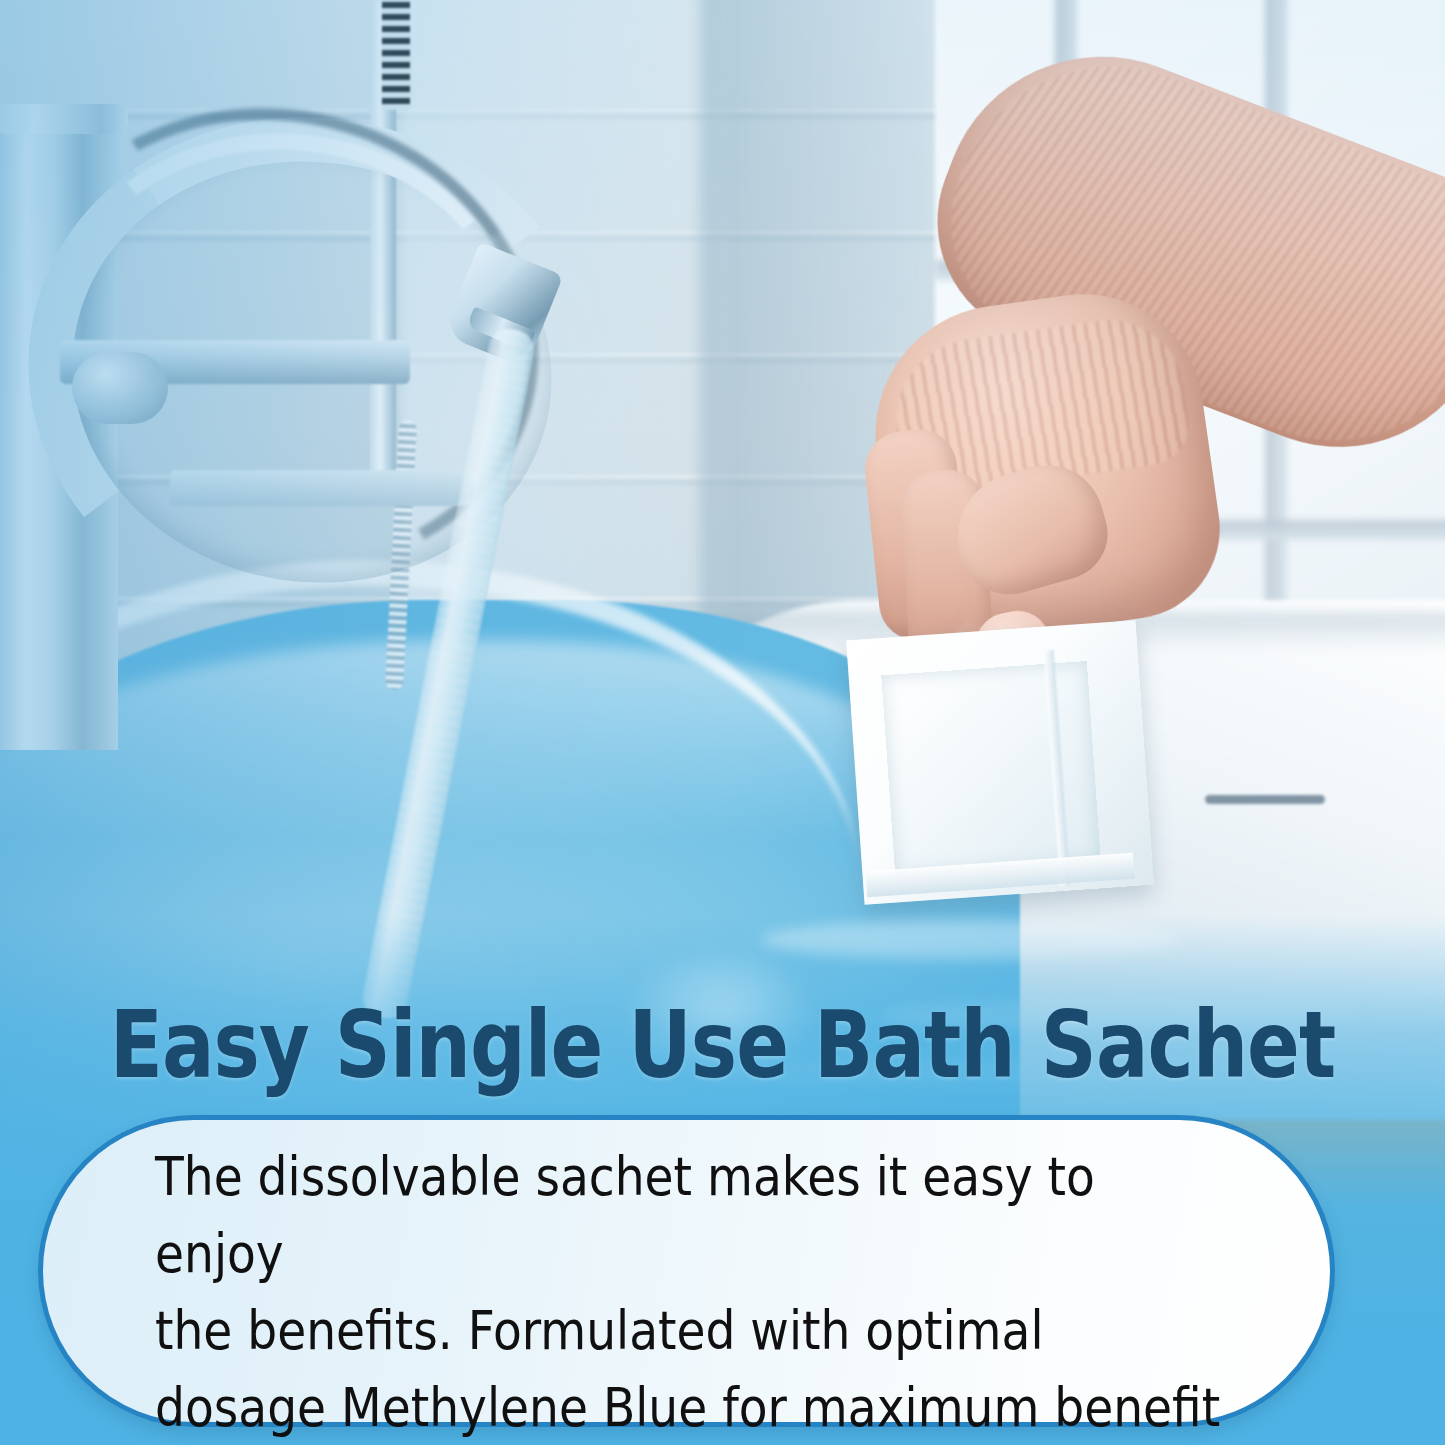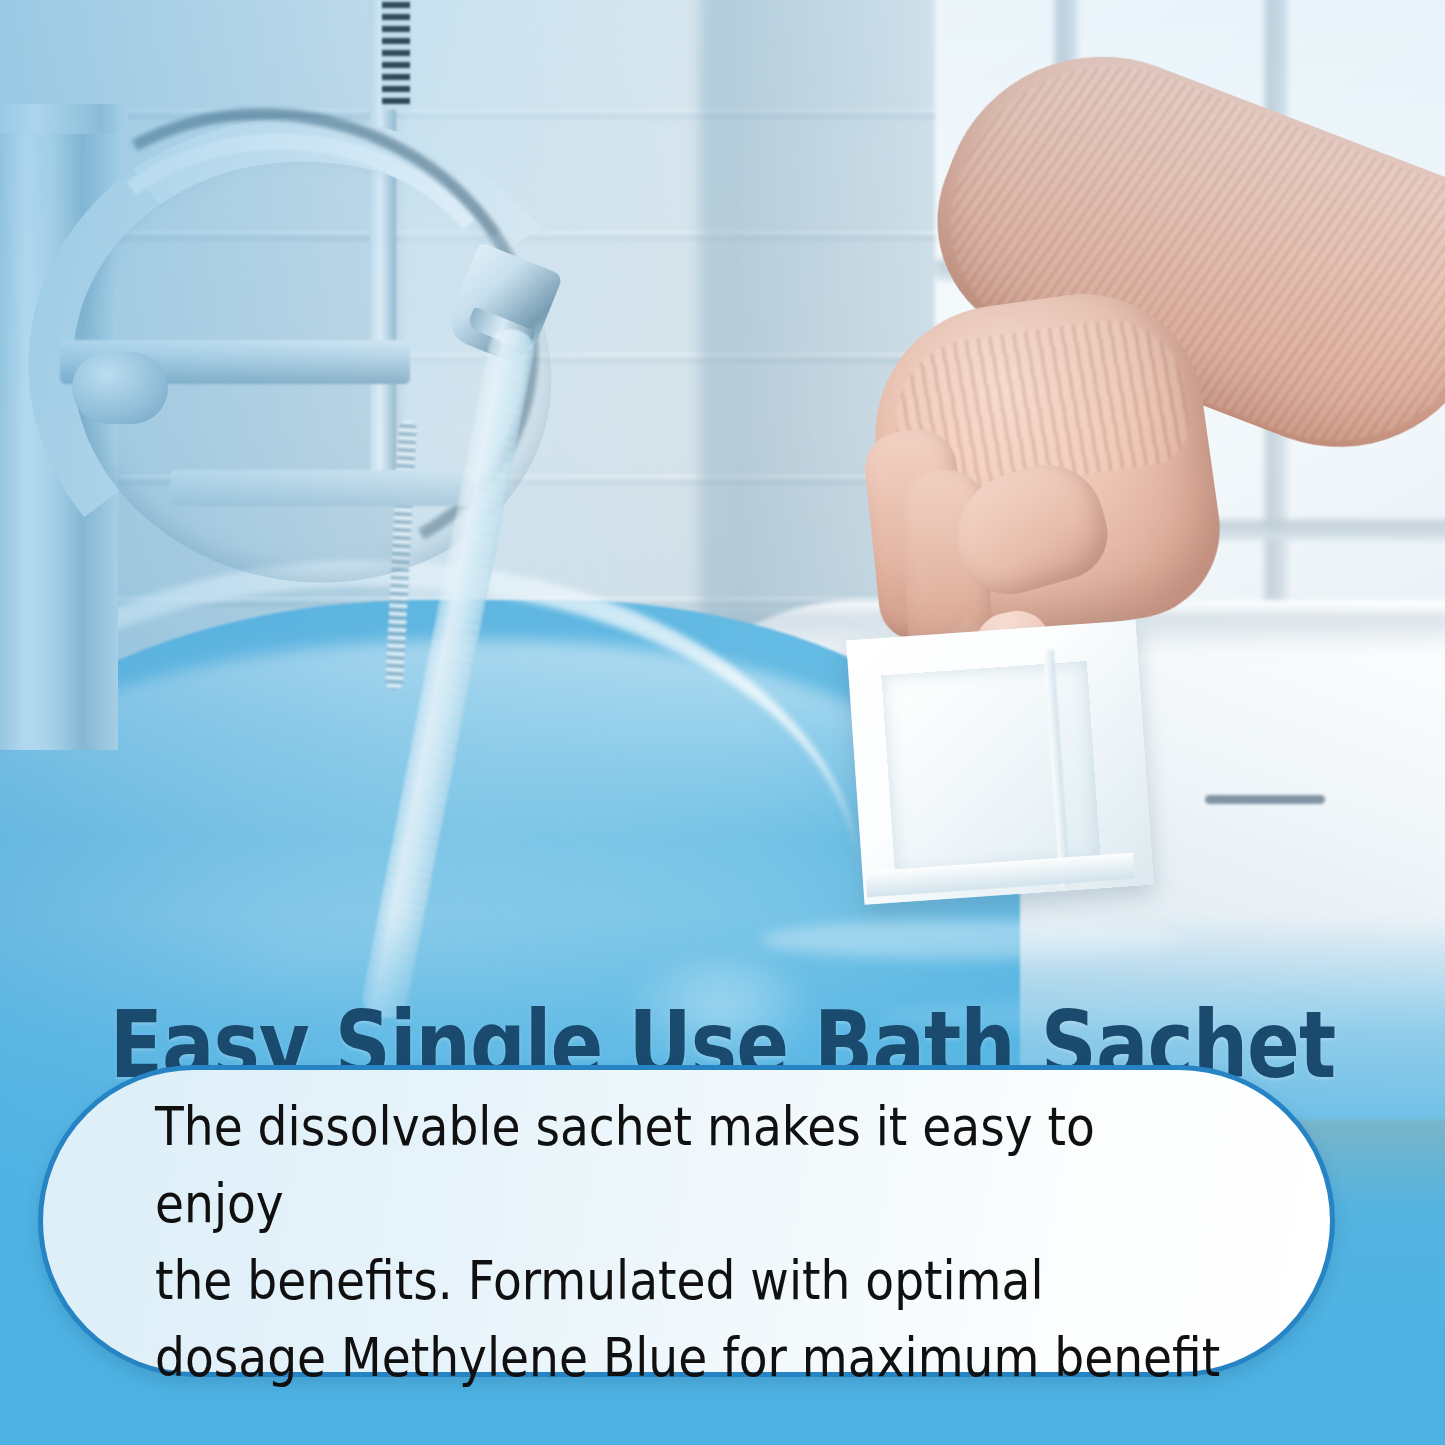--- a/index.html
+++ b/index.html
@@ -334,21 +334,21 @@
     font-size:92px;
     line-height:1;
     letter-spacing:-1px;
     color:#1a4a6e;
     text-shadow:0 2px 4px rgba(255,255,255,.22);
     transform:scaleX(.94);
     white-space:nowrap;
   }
 
   .card{
-    position:absolute;left:38px;top:1065px;
+    position:absolute;left:38px;top:1115px;
     width:1297px;height:312px;
     border:5px solid #2683c4;
     border-radius:160px;
     background:linear-gradient(100deg,#dceef8 0%,#e6f3fa 30%,#f2f9fc 58%,#fbfdfe 78%,#ffffff 100%);
     box-shadow:0 8px 16px rgba(20,70,110,.18);
     box-sizing:border-box;
   }
   .card-body{
     position:absolute;left:112px;top:18px;right:60px;
     font-family:"DejaVu Sans Condensed","Liberation Sans Narrow","Liberation Sans",sans-serif;

